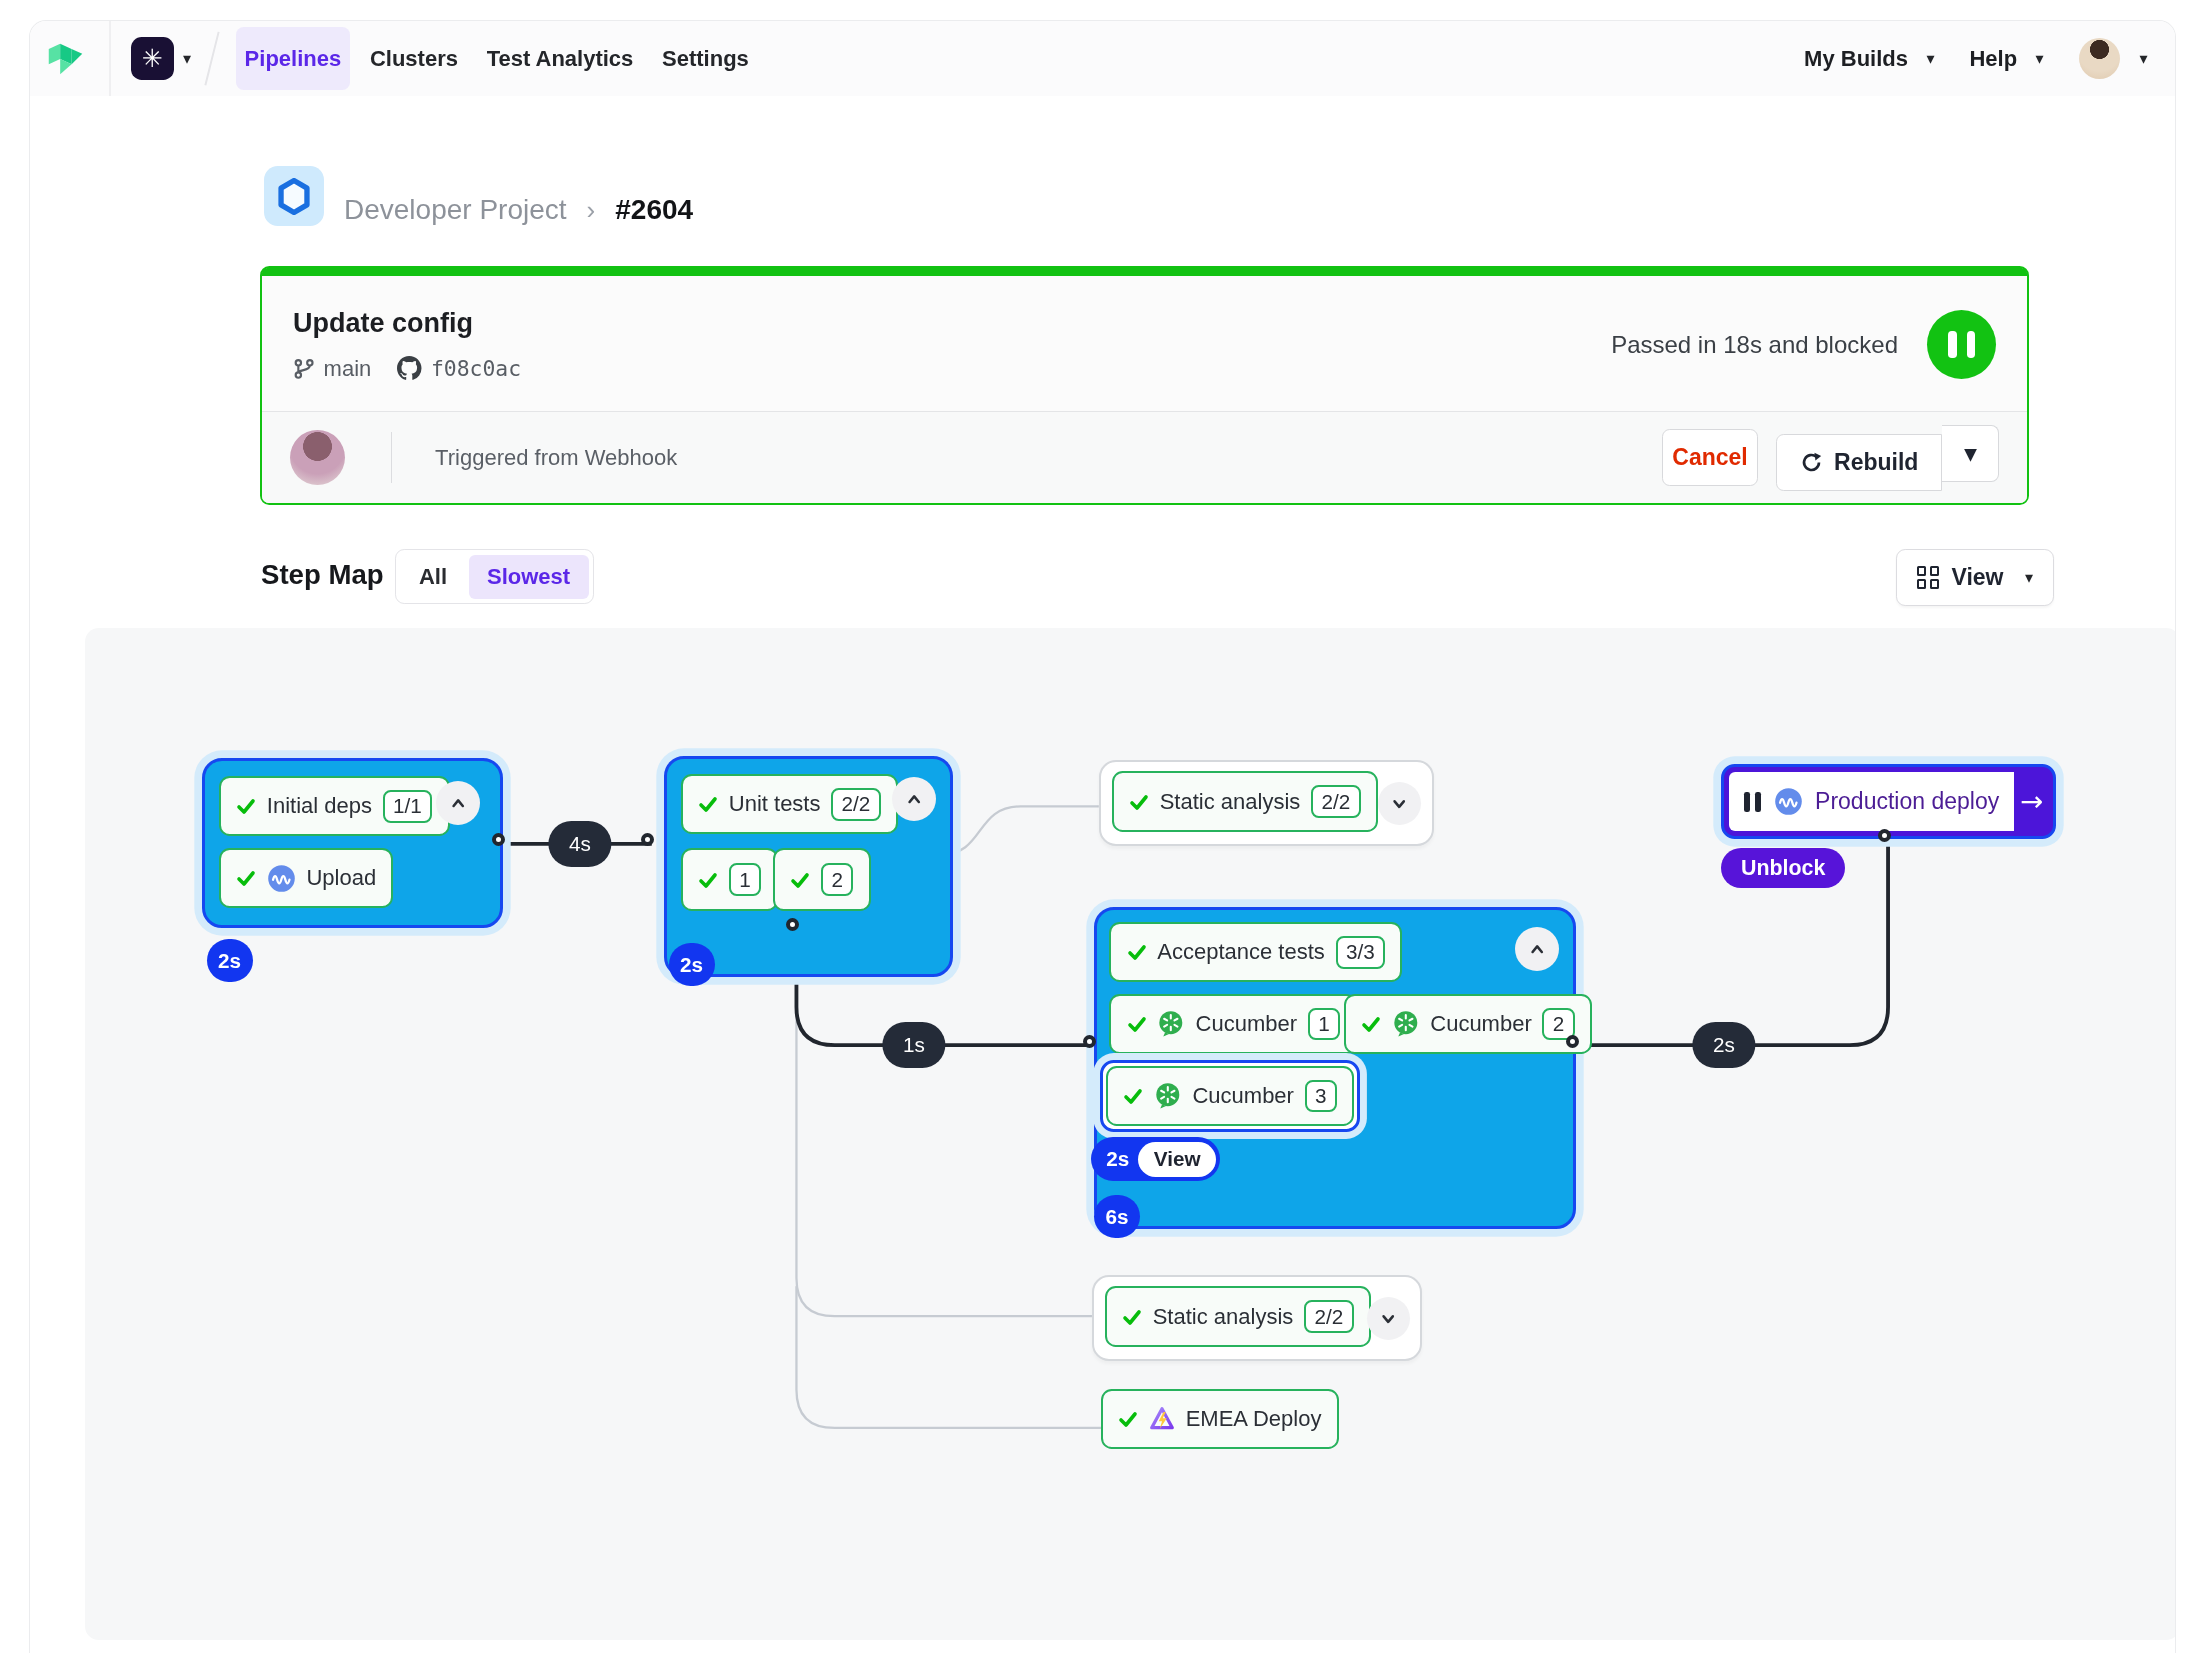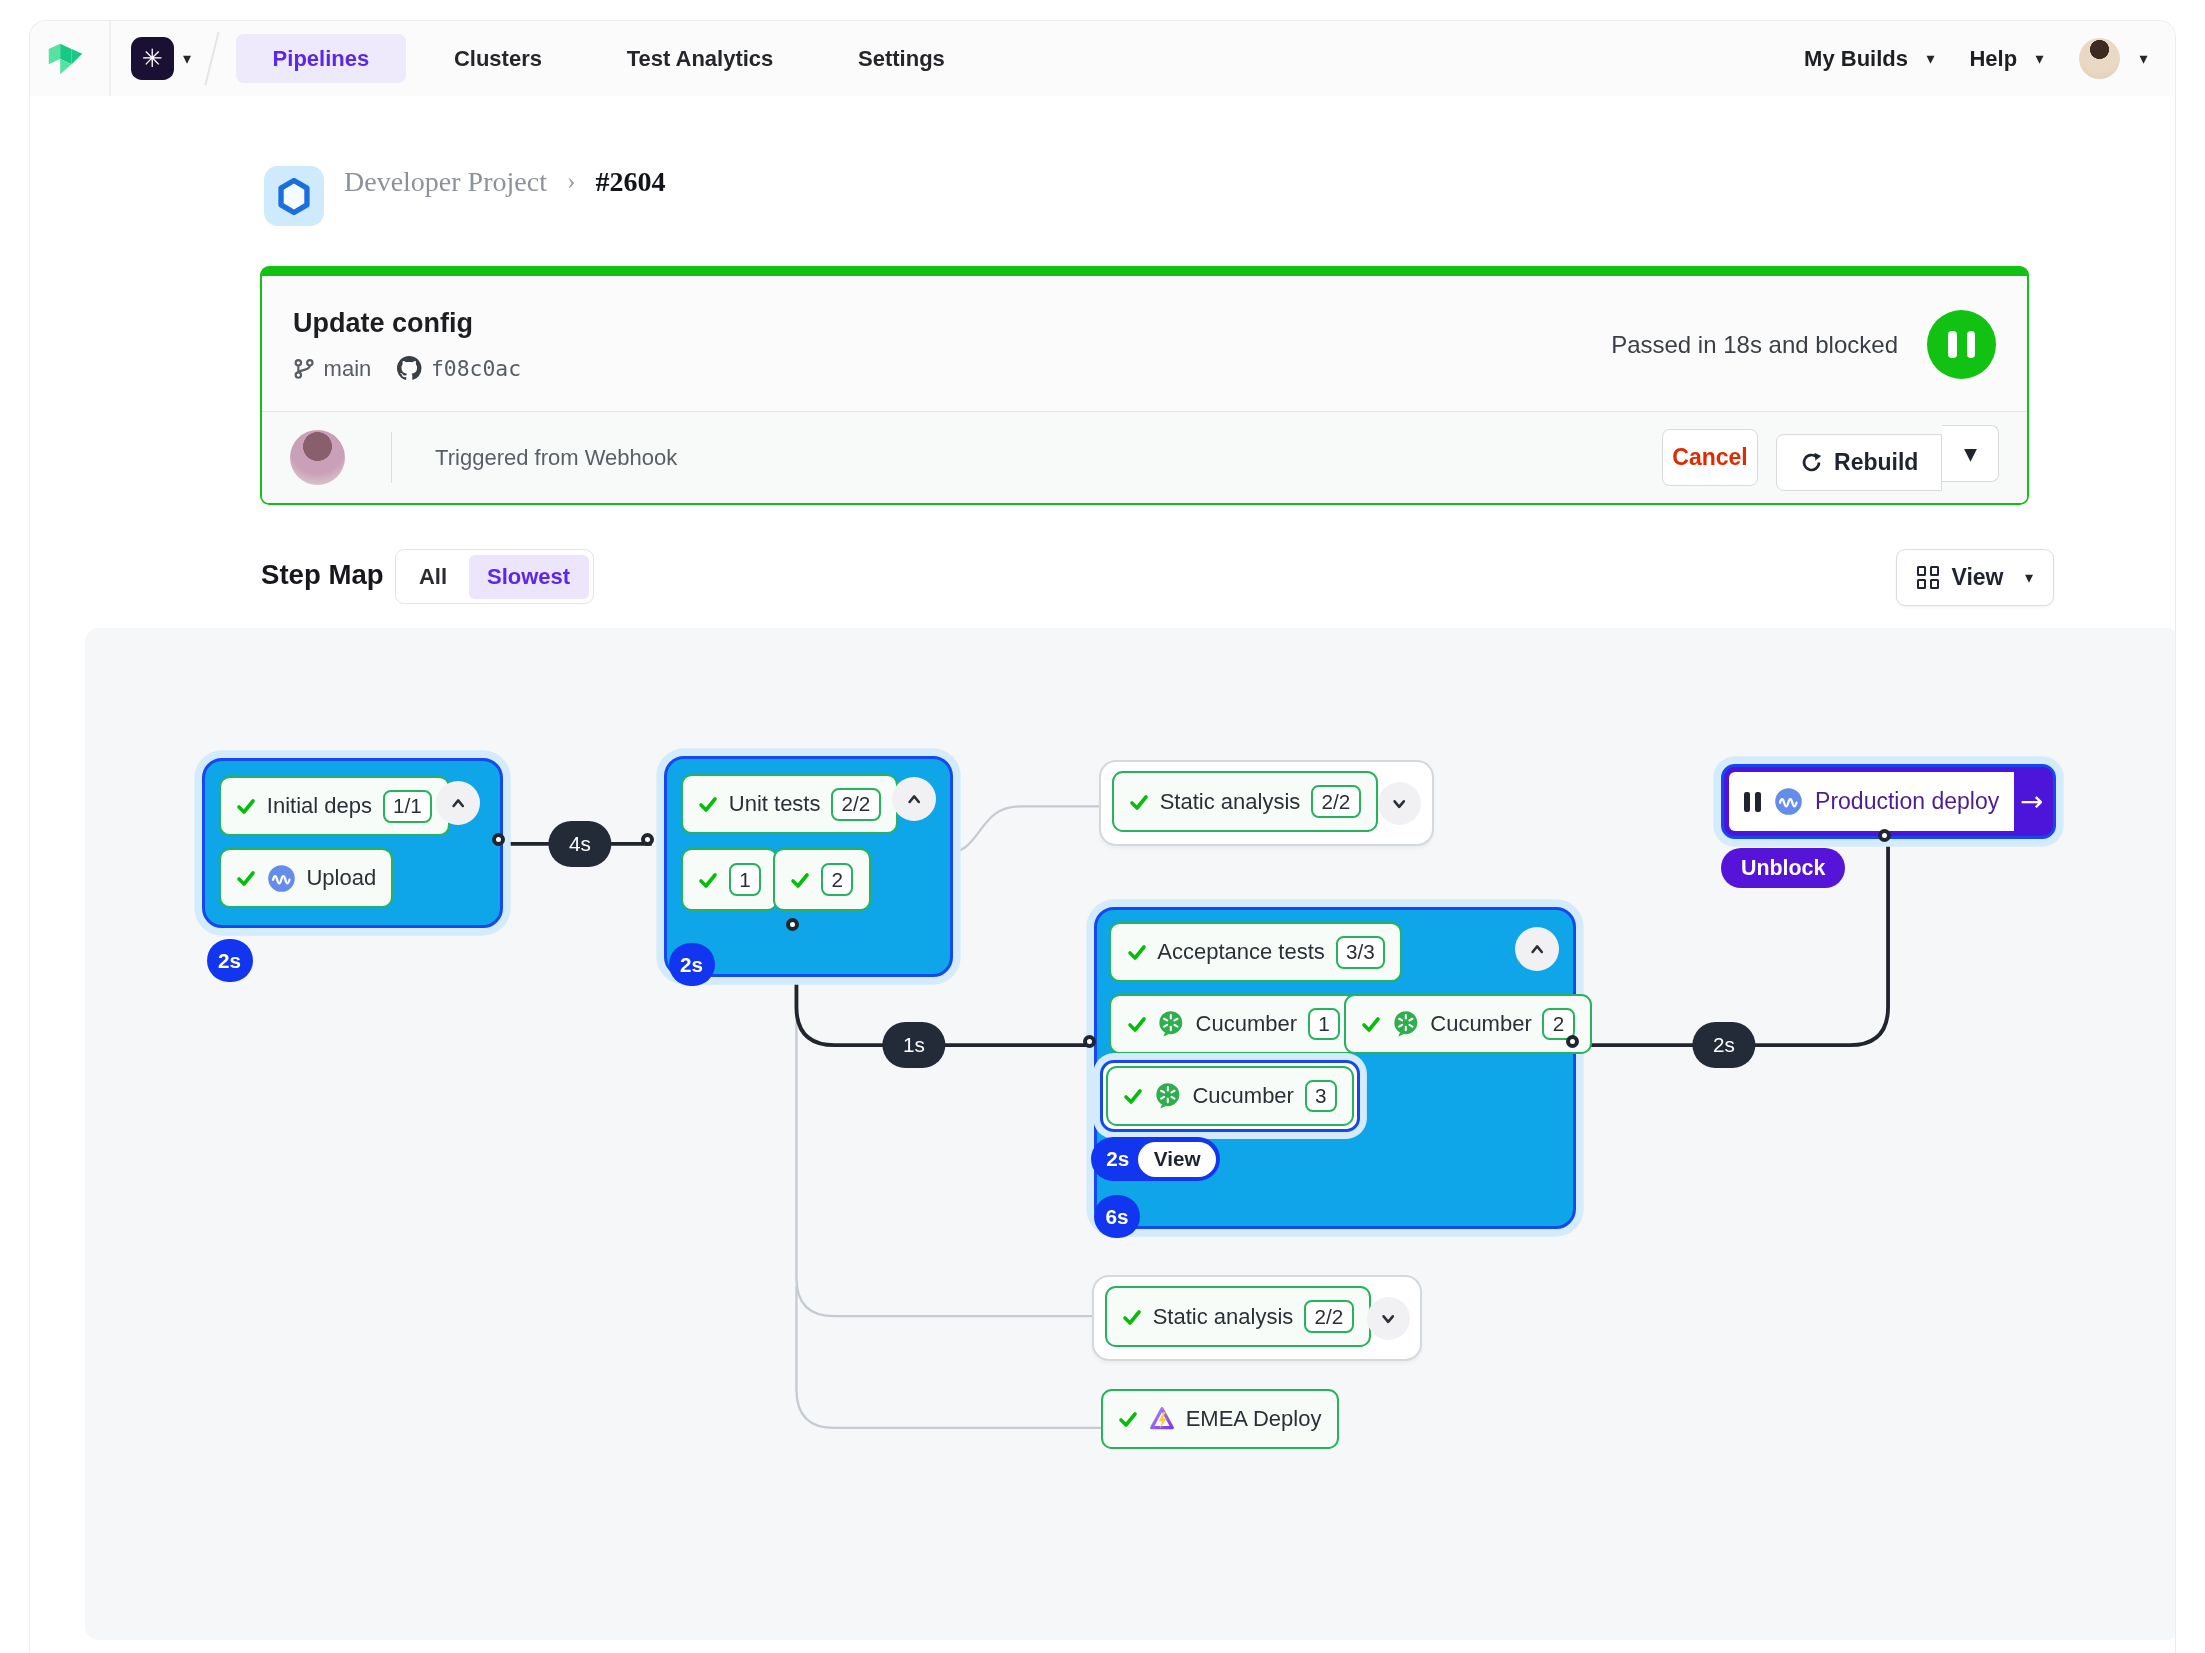--- a/index.html
+++ b/index.html
@@ -11,30 +11,30 @@
   .nav { position:absolute; left:0; top:0; width:100%; height:75px; display:flex; align-items:center; background:#fbfbfc; }
   .nav-left { display:flex; align-items:center; height:100%; }
   .logo { margin:0 26px 0 18.4px; display:flex; align-items:center; }
   .nav-vdiv { width:1.5px; height:75px; background:#efeff1; }
   .org-btn { margin-left:20px; width:43px; height:43px; border-radius:10.7px; background:#191034;
              display:flex; align-items:center; justify-content:center; color:#fff;
              font-family:"DejaVu Sans", sans-serif; font-size:25px; }
   .caret { font-family:"DejaVu Sans", sans-serif; font-size:16px; color:#24262a; margin-left:9.2px; }
   .slash { width:1.5px; height:55px; background:#e5e5e8; transform:rotate(14deg); margin:0 23px 0 20px; }
   .tabs { display:flex; align-items:center; gap:10.7px; }
-  .tab { font-size:22px; font-weight:700; color:#24262a; padding:0 37px; height:49px; display:flex; align-items:center; border-radius:7.7px; cursor:pointer; }
+  .tab { font-size:22px; font-weight:700; color:#24262a; padding:0 9px; height:63px; display:flex; align-items:center; border-radius:7.7px; cursor:pointer; }
   .tab.active { background:#eeeafc; color:#5b27e8; }
   .nav-right { position:absolute; right:27.6px; top:0; height:75px; display:flex; align-items:center; gap:35px; }
   .nav-link { display:flex; align-items:center; gap:9.2px; font-size:22px; font-weight:700; color:#1d1f23; cursor:pointer; }
   .avatar { width:41px; height:41px; border-radius:50%;
             background:radial-gradient(circle at 50% 28%, #3d2b22 0 26%, #e9d9c4 27% 60%, #dfc9ae 100%); }
   .avatar-wrap { display:flex; align-items:center; gap:10.7px; }
 
   
-  .crumb { position:absolute; left:234px; top:145px; display:flex; align-items:flex-start; gap:20px;font-family:Liberation Serif, serif; }
+  .crumb { position:absolute; left:234px; top:145px; display:flex; align-items:flex-end; gap:20px; }
   .crumb-tile { width:60px; height:60px; border-radius:13.8px; background:#cfeafd; display:flex; align-items:center; justify-content:center; }
   .crumb-project { font-size:28px; color:#8d929a; }
   .crumb-sep { font-size:26px; color:#9ba0a8; }
   .crumb-build { font-size:28px; font-weight:700; color:#121417; }
 
   
   .card { position:absolute; left:230px; top:245px; width:1769px; height:239px;
           border:2.3px solid #12c212; border-radius:9.2px; background:#fbfbfb; }
   .card-greenbar { height:7.7px; background:#12c212; border-radius:5.4px 5.4px 0 0; }
   .card-top { position:absolute; left:0; top:7.7px; width:100%; height:138px; display:flex; align-items:center; justify-content:space-between; padding:0 31px; }

